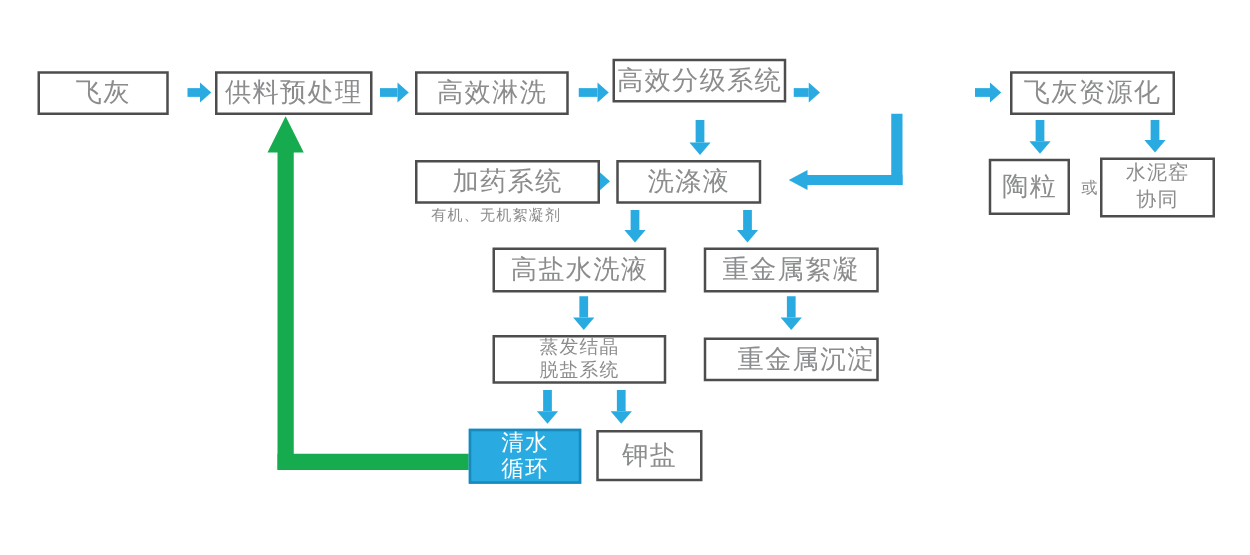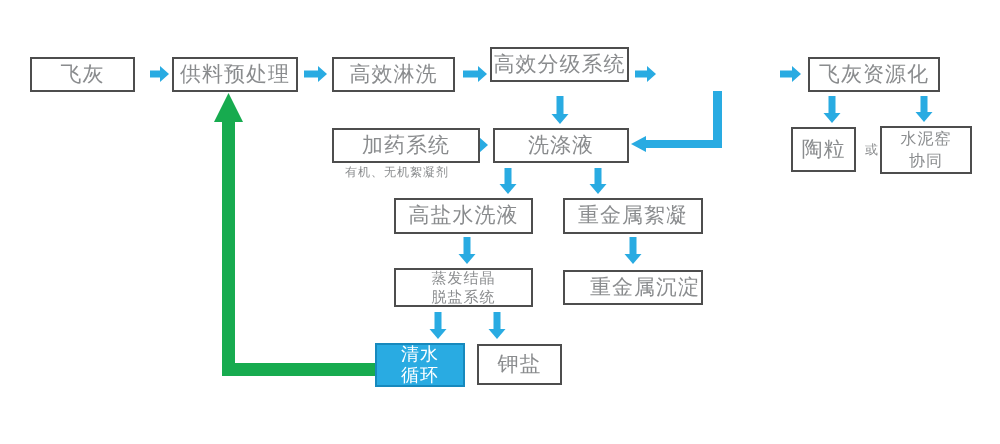--- a/index.html
+++ b/index.html
@@ -126,21 +126,21 @@
   <div class="node" style="left:332px;top:57px;width:123px;height:35px;">高效淋洗</div>
 
   <div class="node" style="left:490px;top:47px;width:139px;height:35px;">高效分级系统</div>
 
 
   <div class="node" style="left:808px;top:57px;width:132px;height:35px;">飞灰资源化</div>
 
   <div class="node" style="left:332px;top:128px;width:148px;height:35px;">加药系统</div>
   <div class="note" style="left:332px;top:164px;width:130px;">有机、无机絮凝剂</div>
 
-  <div class="node" style="left:493px;top:128px;width:136px;height:35px;">洗涤液</div>
+  <div class="node" style="left:493px;top:128px;width:116px;height:35px;">洗涤液</div>
 
   <div class="node" style="left:394px;top:198px;width:139px;height:36px;">高盐水洗液</div>
 
   <div class="node" style="left:563px;top:198px;width:140px;height:36px;">重金属絮凝</div>
 
   <div class="node small" style="left:394px;top:268px;width:139px;height:39px;">蒸发结晶
 脱盐系统</div>
 
   <div class="node" style="left:563px;top:270px;width:140px;height:35px;padding-left:24px;">重金属沉淀</div>
 

